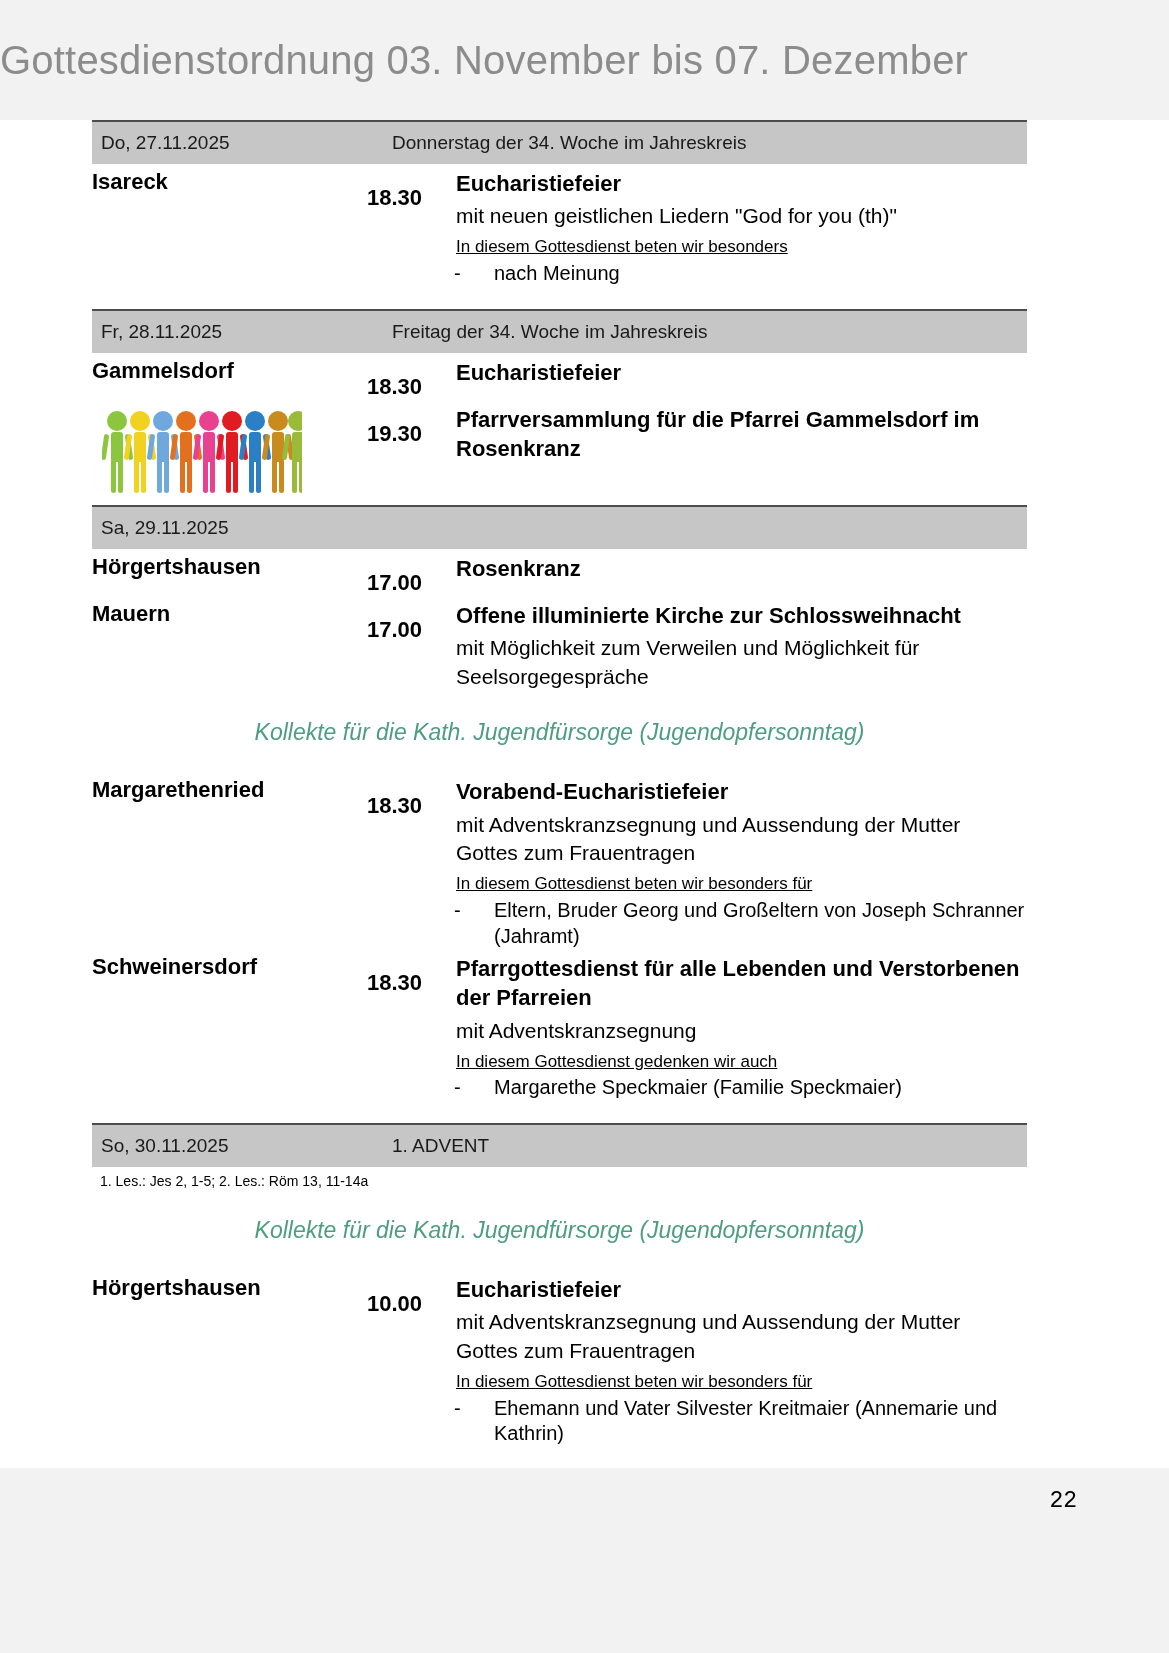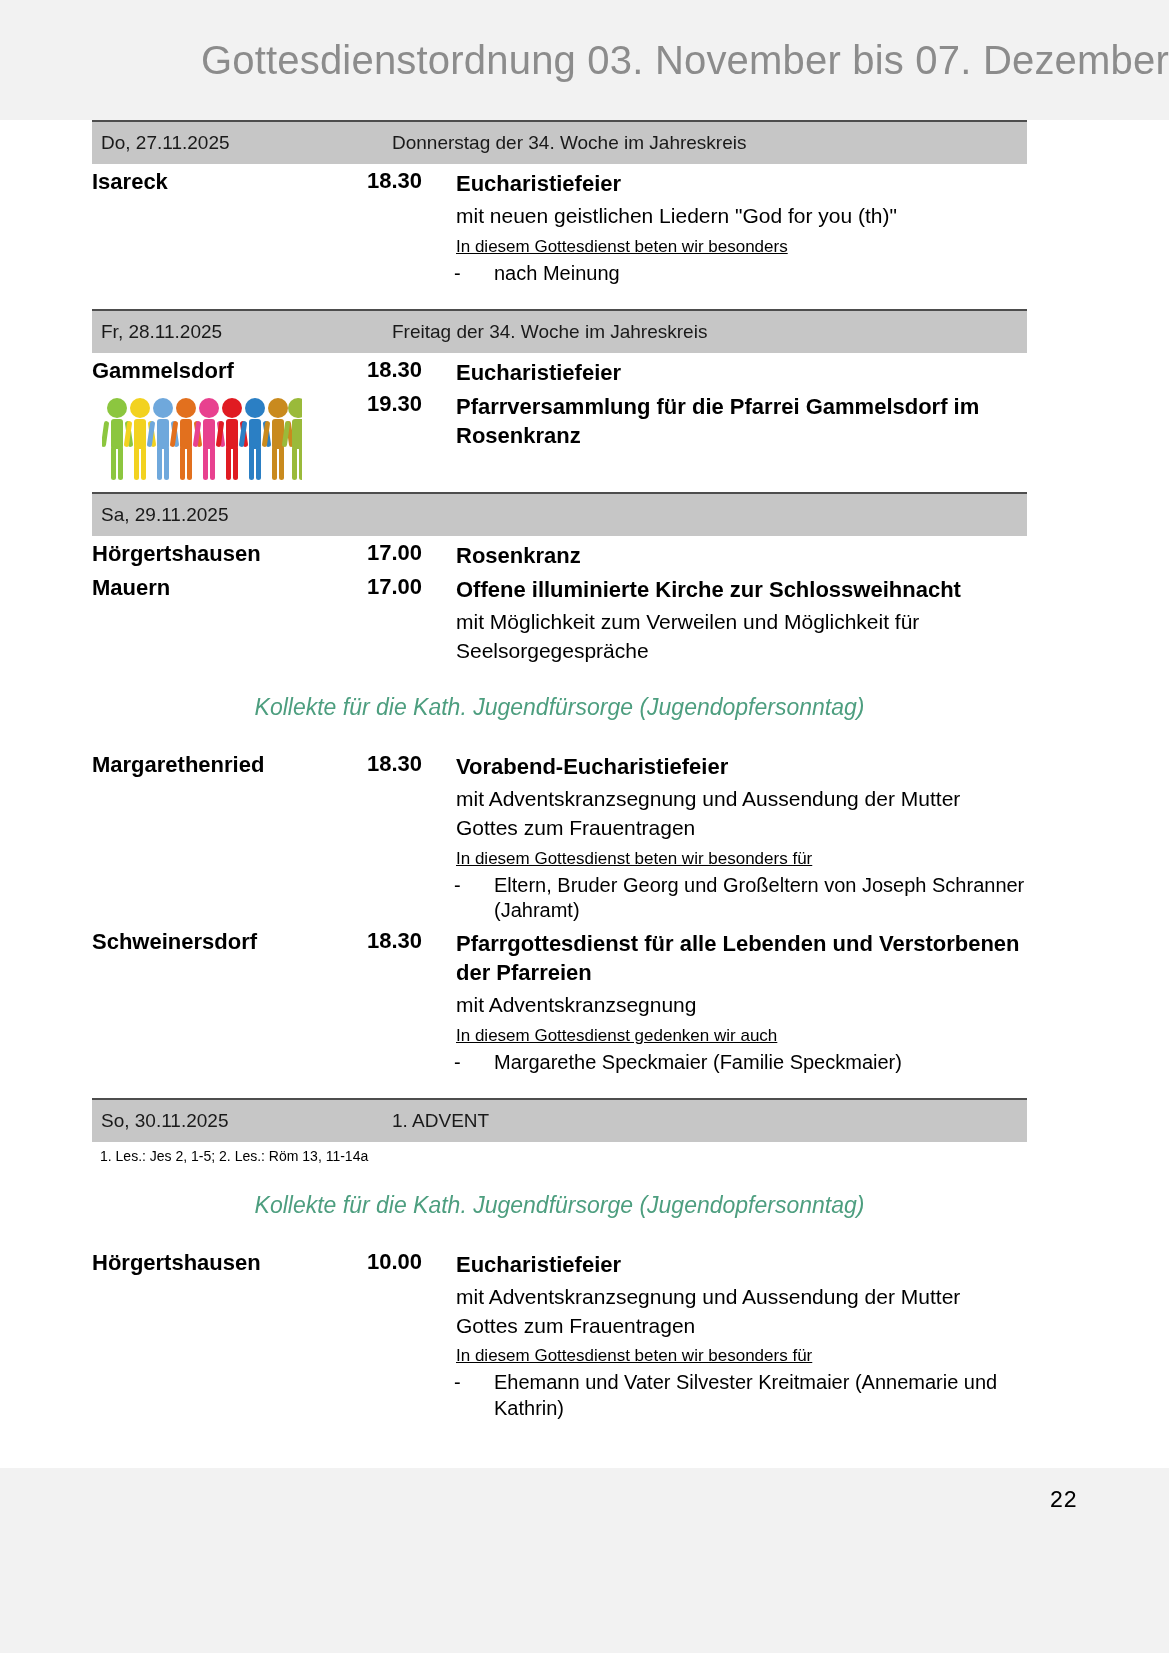--- a/index.html
+++ b/index.html
@@ -15,21 +15,21 @@
     position: relative;
     overflow: hidden;
   }
 
   
   .page-header {
     height: 120px;
     background: #f2f2f2;
     display: flex;
     align-items: center;
-    justify-content: flex-end;
+    justify-content: flex-start;
     box-sizing: border-box;
   }
   .page-title {
     font-size: 40px;
     color: #8c8c8c;
     font-weight: 400;
     letter-spacing: 0.2px;
     white-space: nowrap;
   }
 
@@ -81,21 +81,21 @@
     font-size: 22px;
     font-weight: bold;
     padding-top: 5px;
     box-sizing: border-box;
   }
   .col-time {
     width: 96px;
     font-size: 22px;
     font-weight: bold;
     text-align: right;
-    padding-top: 4px;
+    padding-top: 21px;
     padding-right: 6px;
     box-sizing: border-box;
   }
   .col-detail {
     flex: 1;
     padding-left: 28px;
     box-sizing: border-box;
   }
 
   .svc-title {

